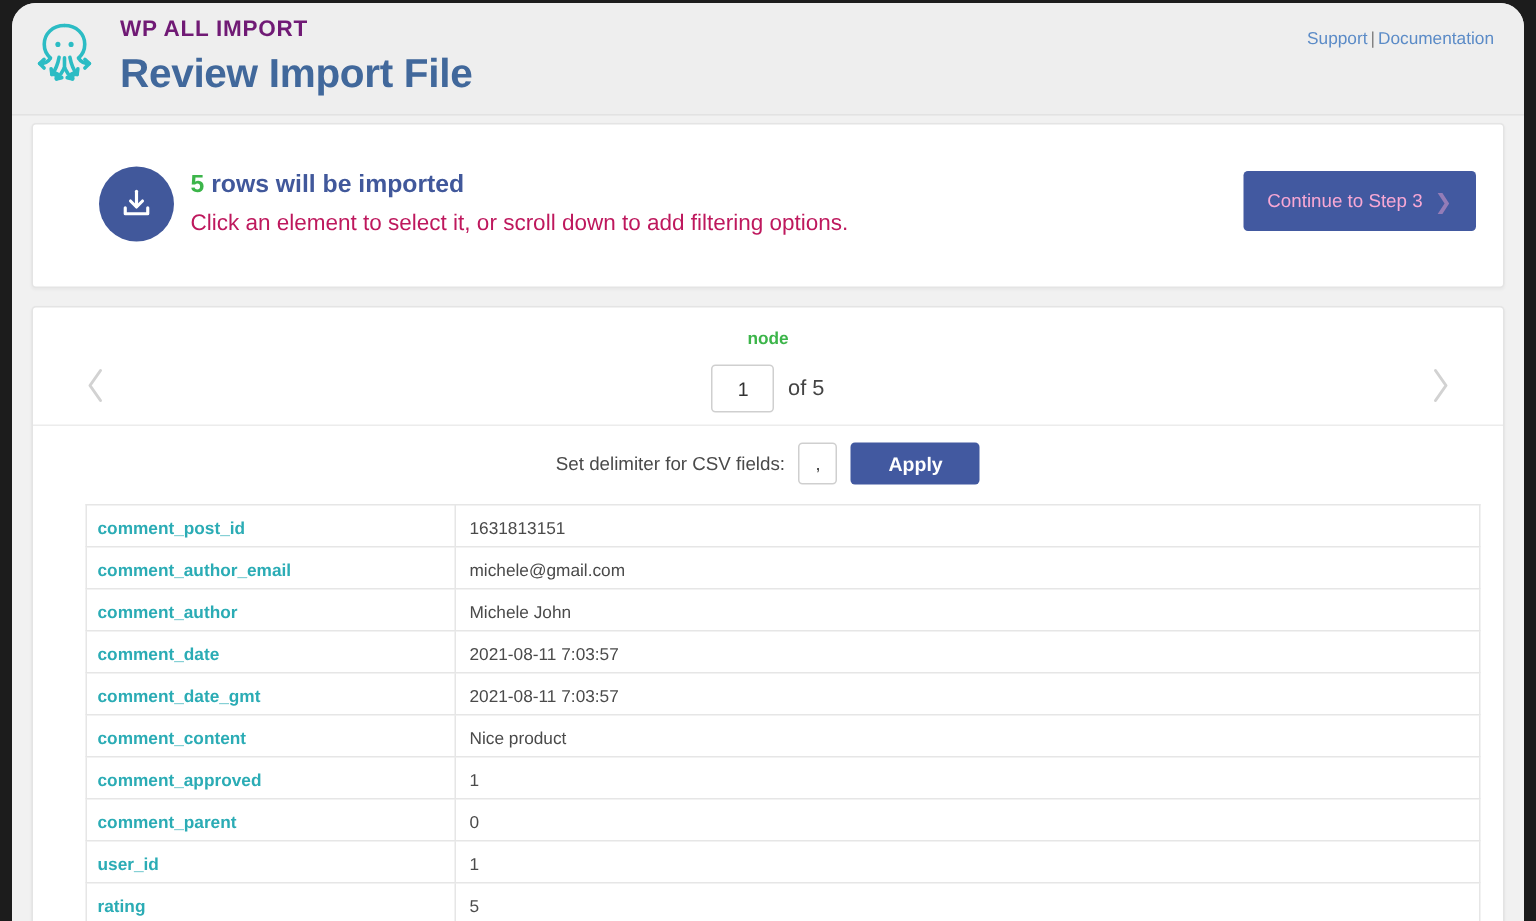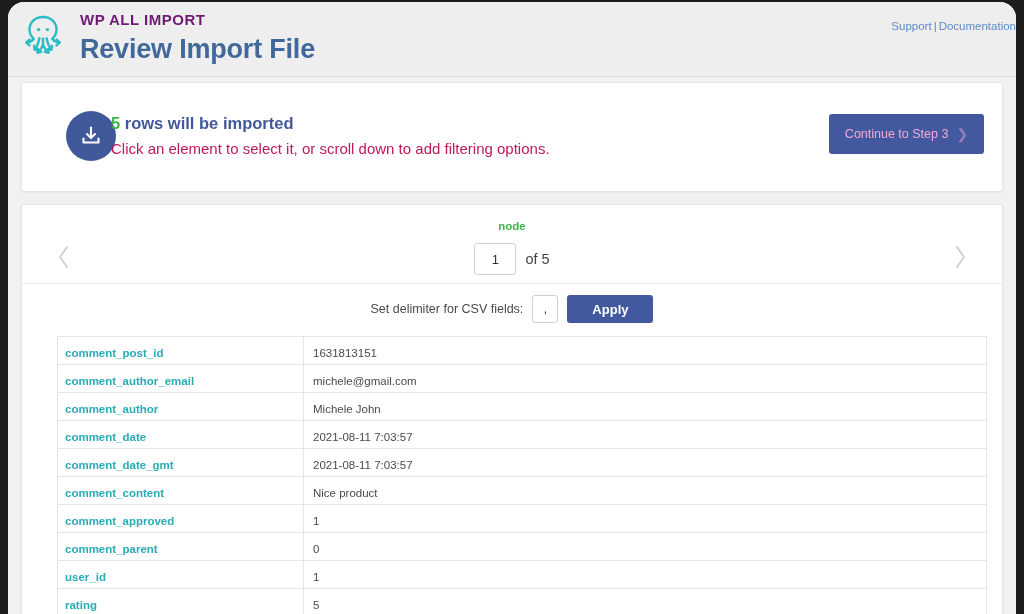--- a/index.html
+++ b/index.html
@@ -62,21 +62,21 @@
   }
   #brand-title {
     font-size: 27px;
     font-weight: bold;
     color: #41689b;
     line-height: 30px;
     letter-spacing: -.2px;
   }
   #toplinks {
     position: absolute;
-    right: 0;
+    right: 20px;
     top: 18px;
     font-size: 11.5px;
     color: #5b8bc7;
   }
   #toplinks a {
     color: #5b8bc7;
     text-decoration: none;
   }
   #toplinks .sep {
     color: #7d7d7d;
@@ -106,21 +106,21 @@
     width: 50px;
     height: 50px;
     border-radius: 50%;
     background: #41589b;
     display: flex;
     align-items: center;
     justify-content: center;
   }
   #info-text {
     position: absolute;
-    left: 89px;
+    left: 105px;
     top: 29px;
   }
   #info-line1 {
     font-size: 16.5px;
     font-weight: bold;
     color: #41589b;
     line-height: 22px;
     white-space: nowrap;
   }
   #info-line1 .count {

